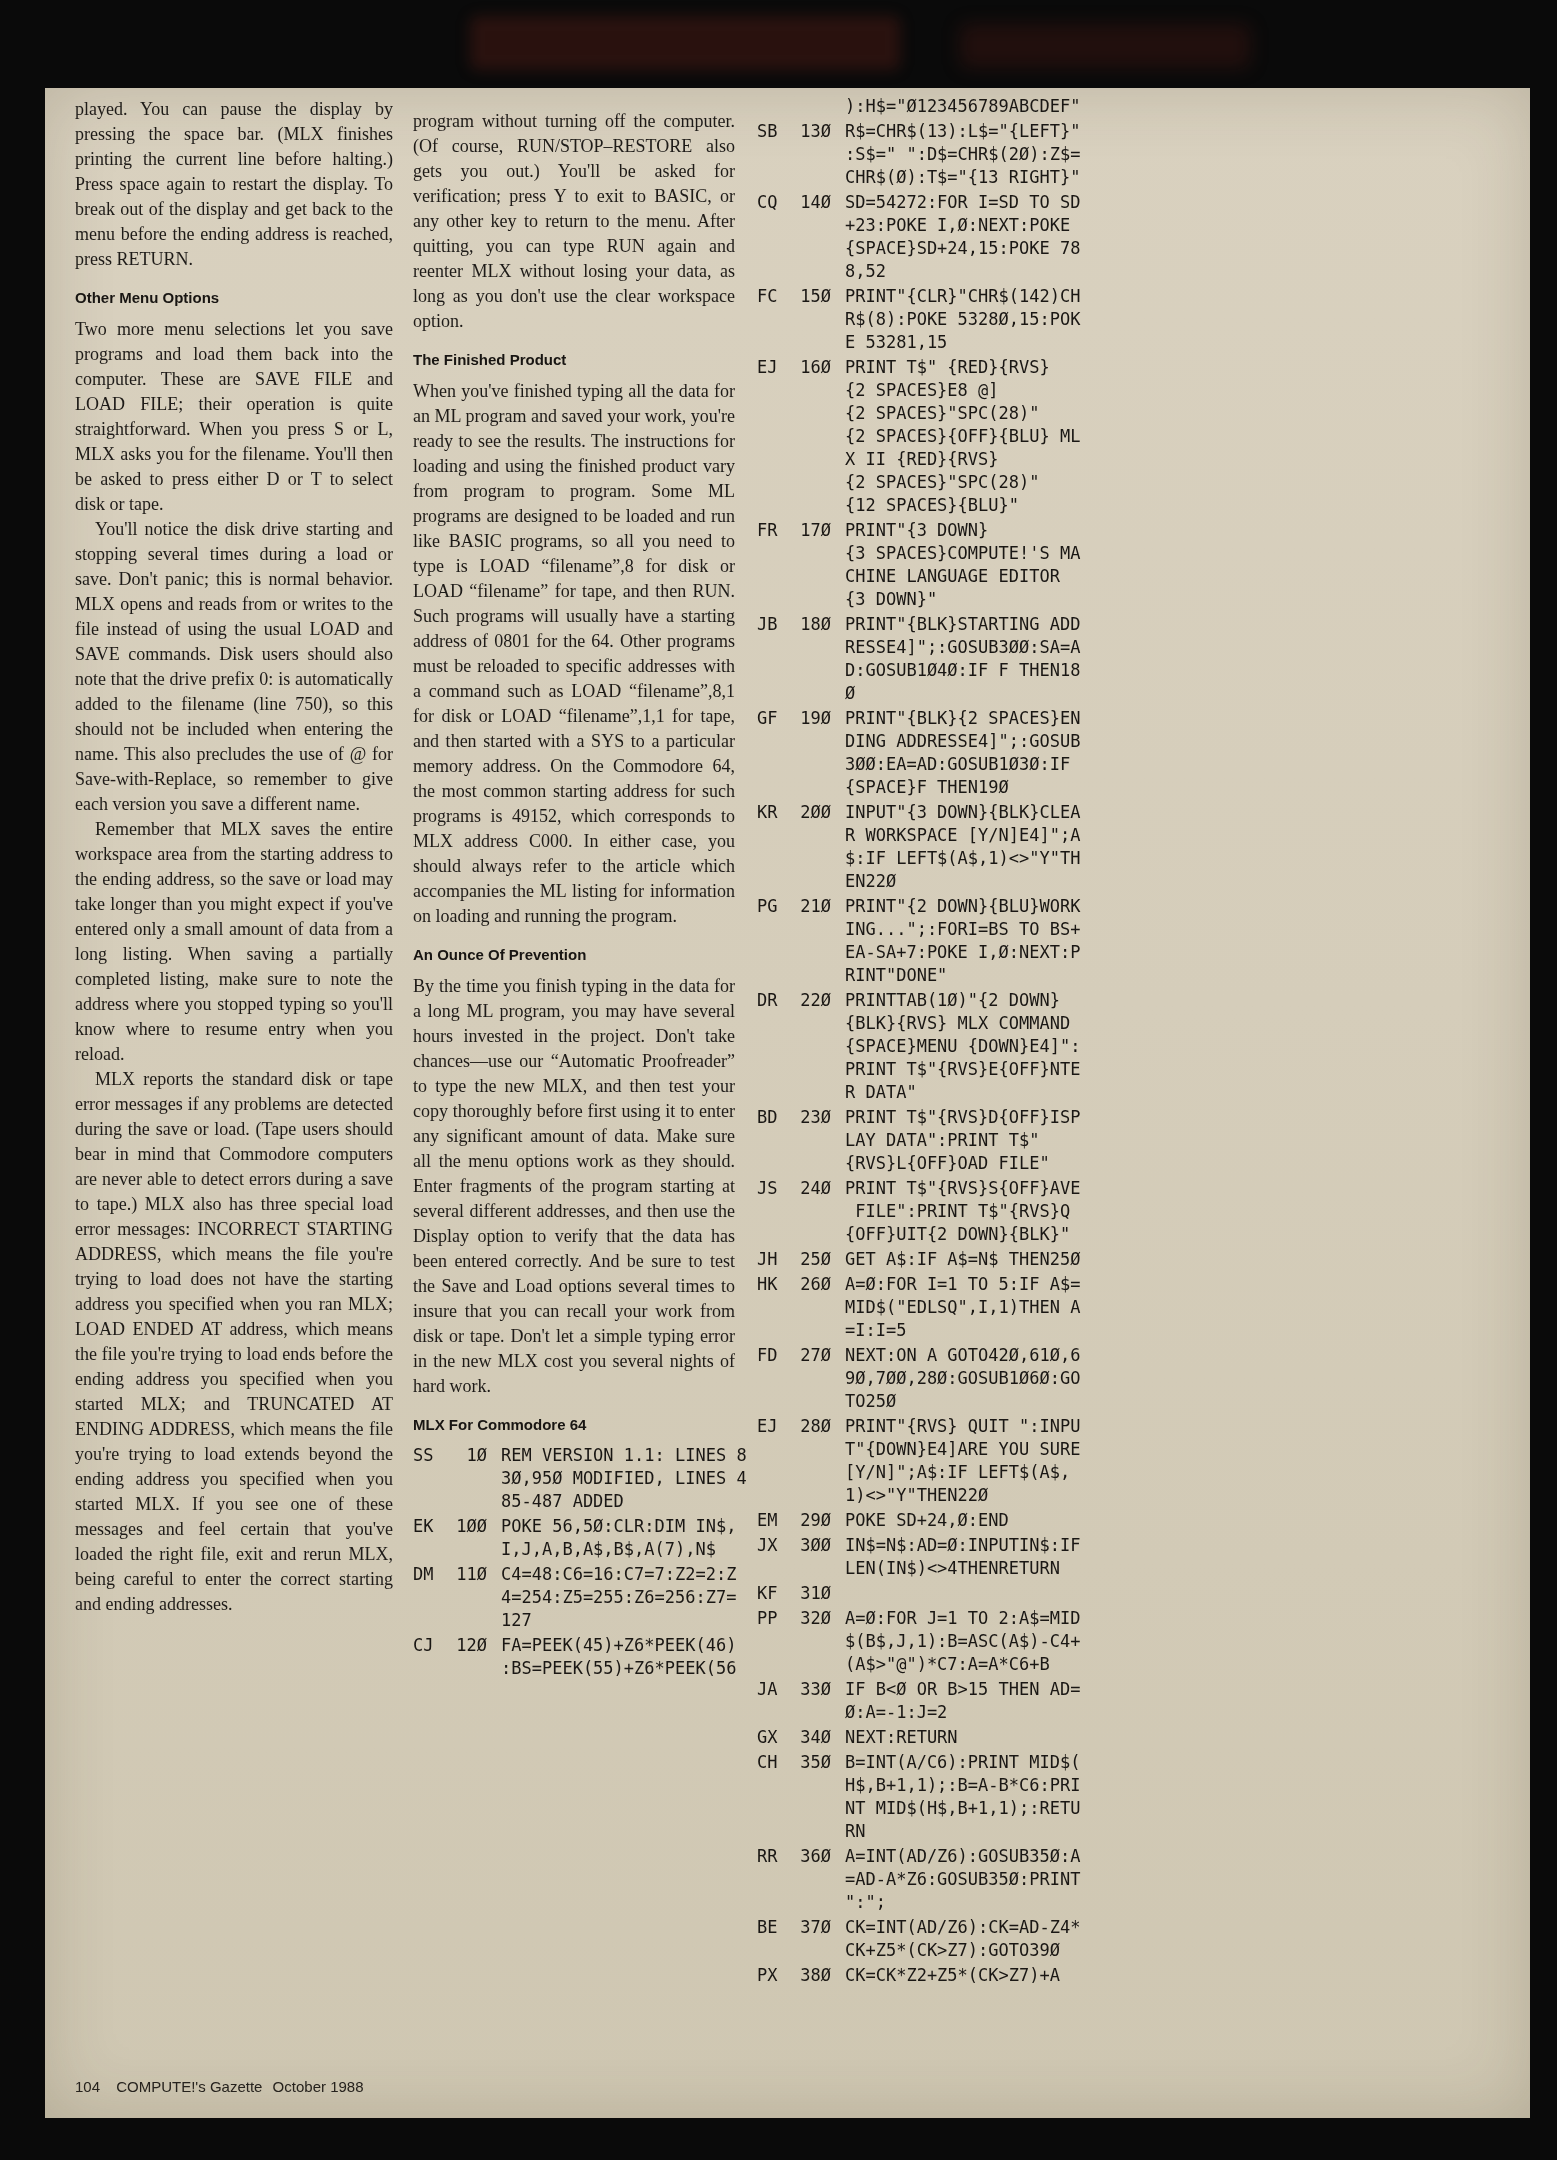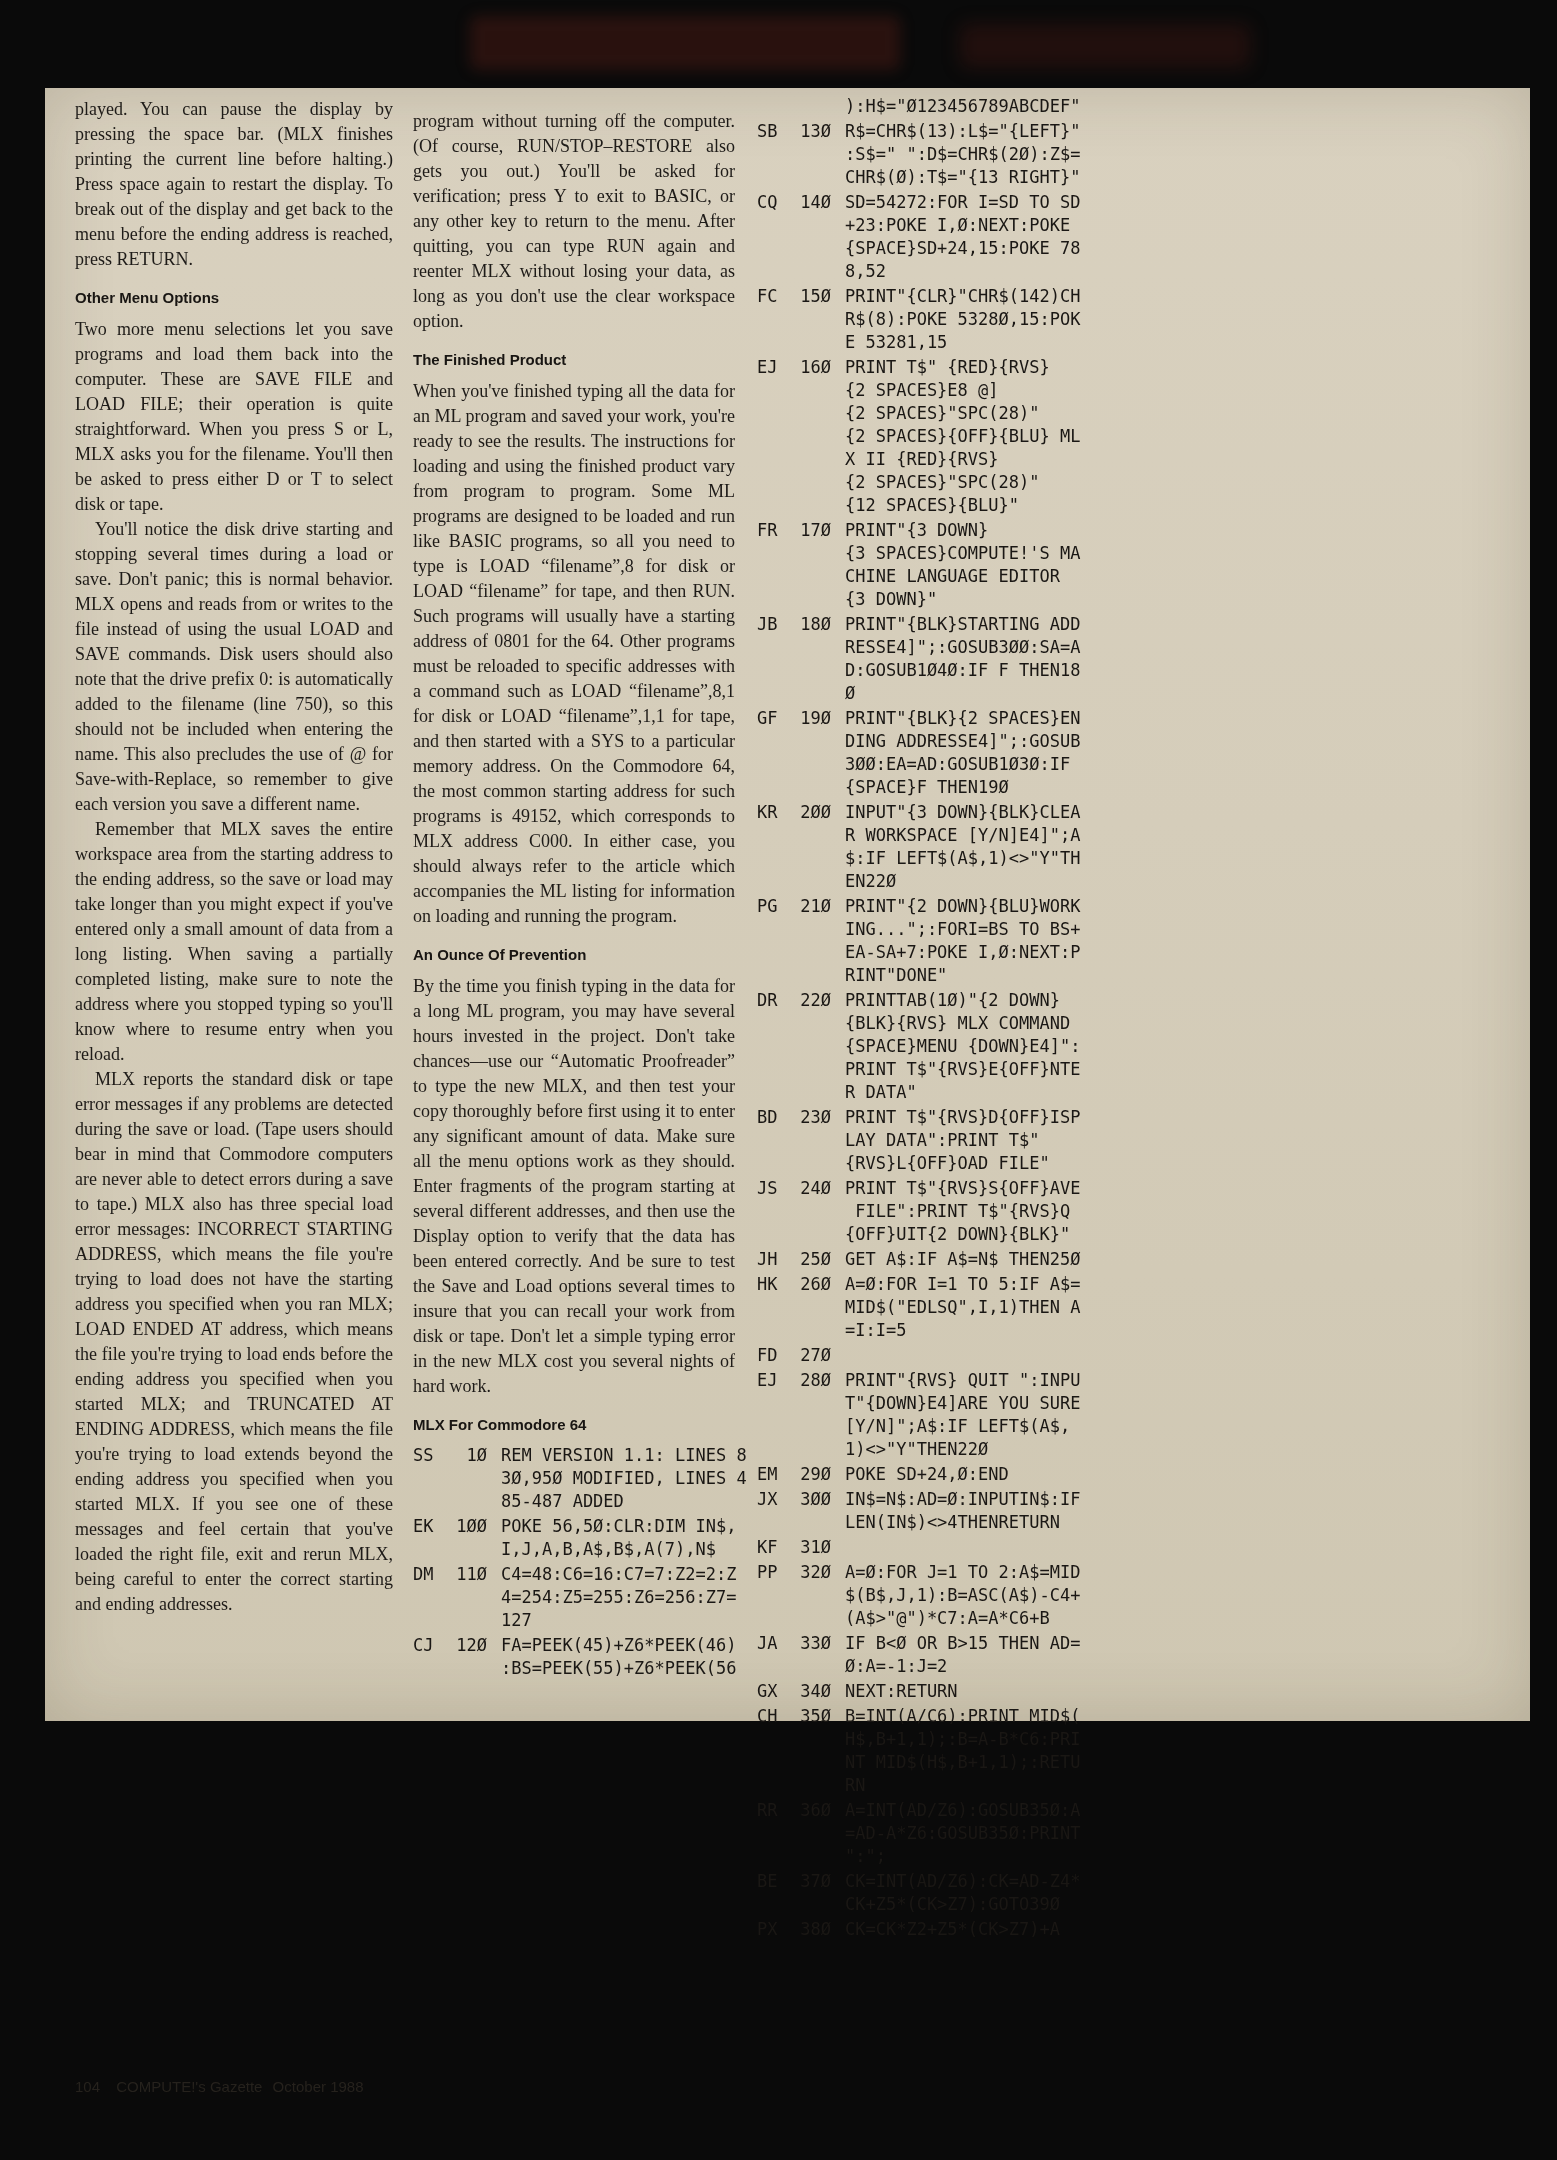--- a/index.html
+++ b/index.html
@@ -11,21 +11,21 @@
   .scan { position: absolute; inset: 0; background: #0a0a0a; }
 
   
   .ghost { position: absolute; border-radius: 8px; }
   .ghost-1 { top: 16px; left: 470px; width: 430px; height: 54px; background: rgba(115,38,26,0.30); filter: blur(7px); }
   .ghost-2 { top: 24px; left: 960px; width: 290px; height: 44px; background: rgba(100,32,22,0.26); filter: blur(9px); }
 
   .page {
     position: absolute;
     left: 45px; top: 88px;
-    width: 1485px; height: 1633px;
+    width: 1485px; height: 2030px;
     background: linear-gradient(180deg, #d9d1bf 0%, #d5cdba 45%, #cfc7b2 100%);
     box-shadow: inset 0 0 70px rgba(60,50,30,0.18);
   }
 
   
   .col {
     position: absolute;
     font-family: "Liberation Serif", serif;
     font-size: 18px;
     line-height: 25px;
@@ -281,20 +281,23 @@
             <span class="chk">HK</span>
             <span class="lnum">26Ø</span>
             <pre class="code">A=Ø:FOR I=1 TO 5:IF A$=
 MID$("EDLSQ",I,1)THEN A
 =I:I=5</pre>
           </div>
 
           <div class="lrow">
             <span class="chk">FD</span>
             <span class="lnum">27Ø</span>
+            <pre class="code">NEXT:ON A GOTO42Ø,61Ø,6
+9Ø,7ØØ,28Ø:GOSUB1Ø6Ø:GO
+TO25Ø</pre>
           </div>
 
           <div class="lrow">
             <span class="chk">EJ</span>
             <span class="lnum">28Ø</span>
             <pre class="code">PRINT"{RVS} QUIT ":INPU
 T"{DOWN}E4]ARE YOU SURE
 [Y/N]";A$:IF LEFT$(A$,
 1)&lt;&gt;"Y"THEN22Ø</pre>
           </div>

